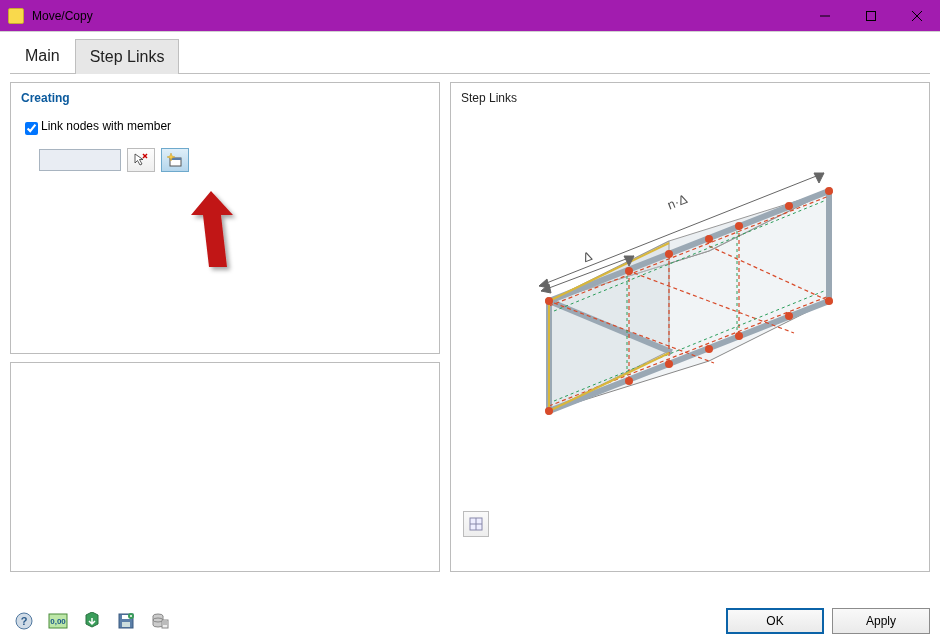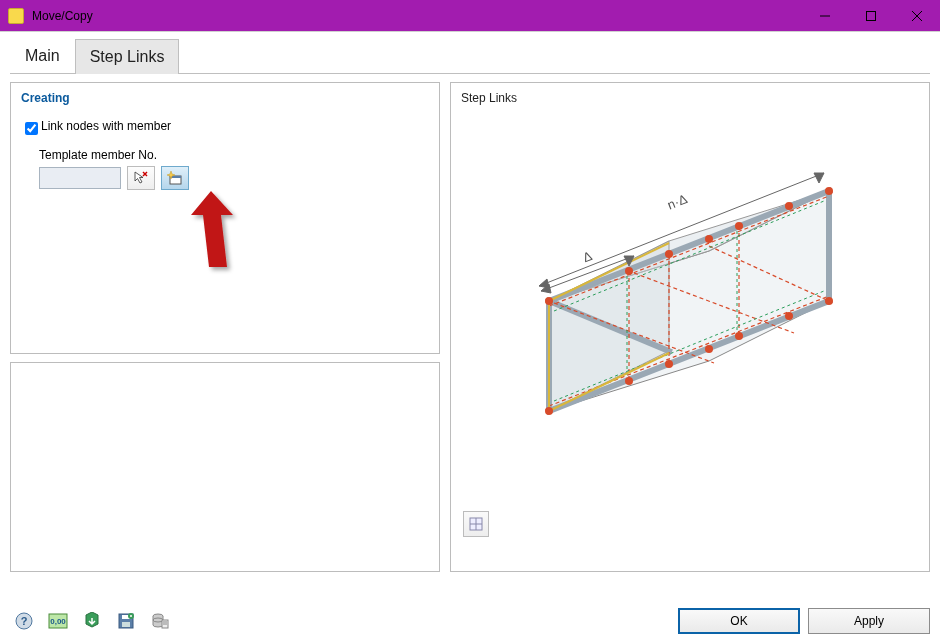--- a/index.html
+++ b/index.html
@@ -198,21 +198,21 @@
     display: flex;
     align-items: center;
     justify-content: center;
     border-radius: 2px;
   }
   .bottom-buttons {
     display: flex;
     gap: 8px;
   }
   .btn {
-    width: 122px;
+    width: 98px;
     height: 26px;
     border: 1px solid #8c8c8c;
     background: linear-gradient(#f9f9f9,#eaeaea);
     display: flex;
     align-items: center;
     justify-content: center;
     font-size: 12px;
     cursor: default;
   }
   .btn.default {
@@ -255,21 +255,20 @@
   <div class="body-panels">
 
     <div class="left-col">
       <div class="panel creating-panel">
         <div class="panel-header">Creating</div>
         <div class="panel-body">
           <div class="checkbox-row">
             <input type="checkbox" checked="" style="">
             <span>Link nodes with member</span>
           </div>
-          <div class="field-label">Template member No.</div>
           <div class="field-row">
             <input type="text" class="text-input" value="" style="">
             <div class="icon-btn">
               <svg width="16" height="16" viewBox="0 0 16 16">
                 <path d="M2 2 L2 11 L4.5 8.5 L7 13 L9 12 L6.5 7.5 L10 7.5 Z" fill="#fff" stroke="#333" stroke-width="0.8"></path>
                 <line x1="10" y1="2" x2="14" y2="6" stroke="#c00" stroke-width="1.5"></line>
                 <line x1="14" y1="2" x2="10" y2="6" stroke="#c00" stroke-width="1.5"></line>
               </svg>
             </div>
             <div class="icon-btn highlight">

